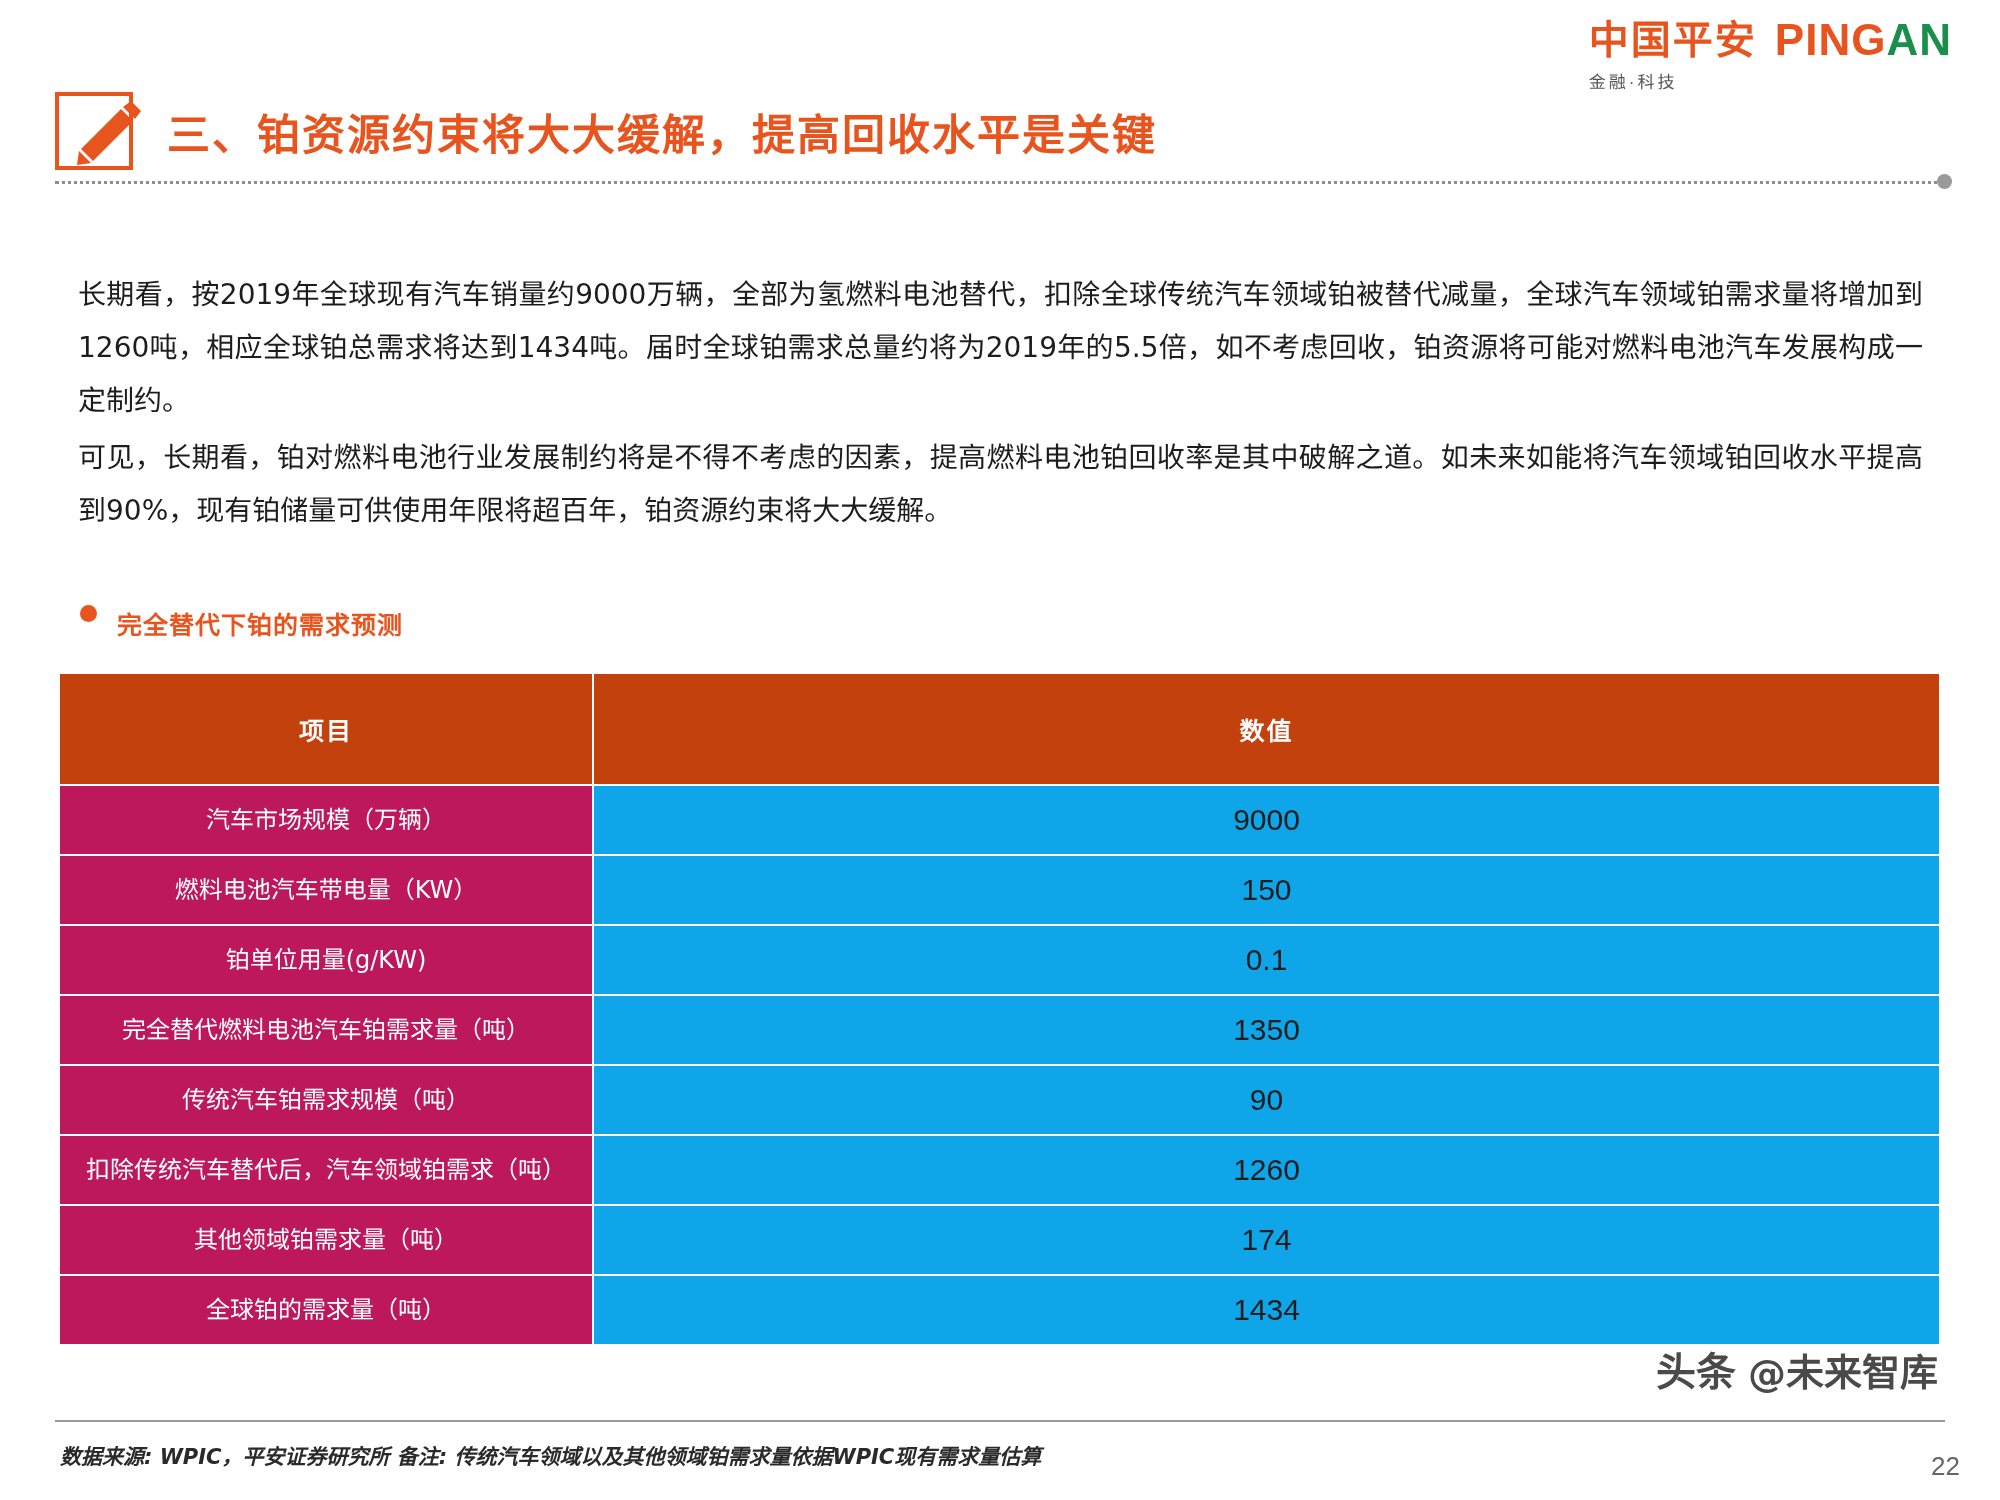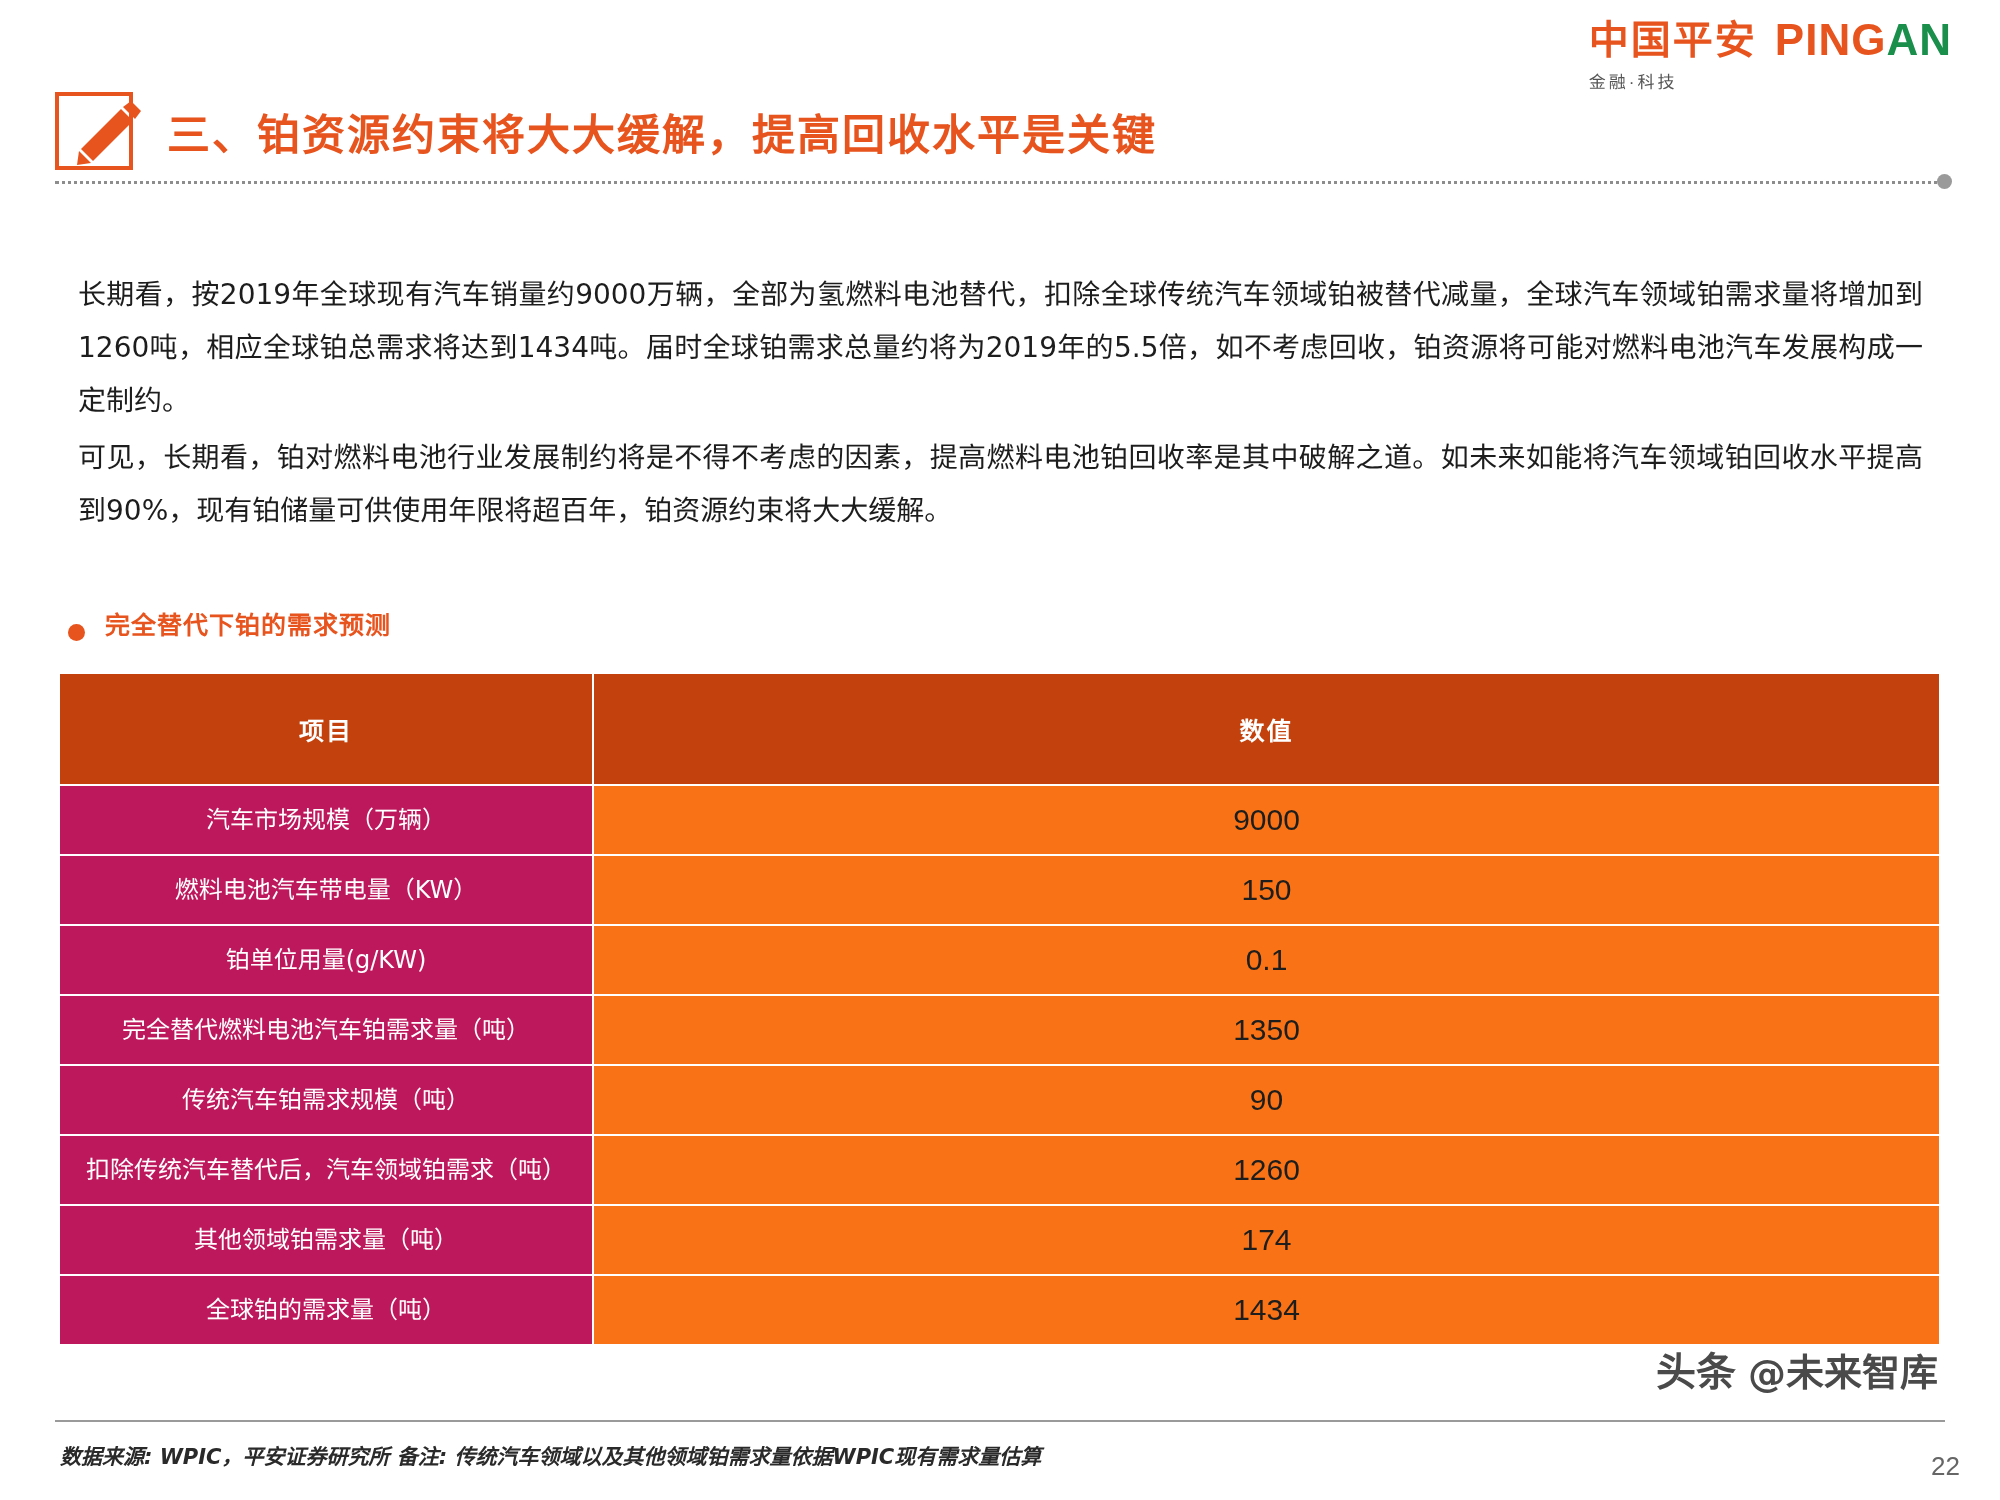--- a/index.html
+++ b/index.html
@@ -108,24 +108,24 @@
     line-height: 53px;
     color: #1d1d1d;
     font-family: "DejaVu Sans", "Liberation Sans", sans-serif;
     text-align: justify;
   }
   .body-text p { margin: 0 0 4px 0; text-indent: 0; }
 
   
   .section-head {
     position: absolute;
-    left: 68px;
+    left: 80px;
     top: 605px;
     display: flex;
-    align-items: flex-end;
+    align-items: flex-start;
     gap: 20px;
   }
   .section-bullet {
     width: 17px;
     height: 17px;
     border-radius: 50%;
     background: #e8541e;
   }
   .section-title {
     font-size: 25px;
@@ -160,21 +160,21 @@
     background: #be185d;
     color: #ffffff;
     font-size: 24px;
     text-align: center;
     border: 2px solid #ffffff;
     padding: 8px 14px;
     line-height: 33px;
     font-family: "DejaVu Sans", "Liberation Sans", sans-serif;
   }
   .data-table td.value {
-    background: #f97316;
+    background: #0ea5e9;
     color: #1d1d1d;
     font-size: 30px;
     text-align: center;
     border: 2px solid #ffffff;
     height: 66px;
     font-family: "Liberation Sans", sans-serif;
   }
 
   
   .footer-rule {

